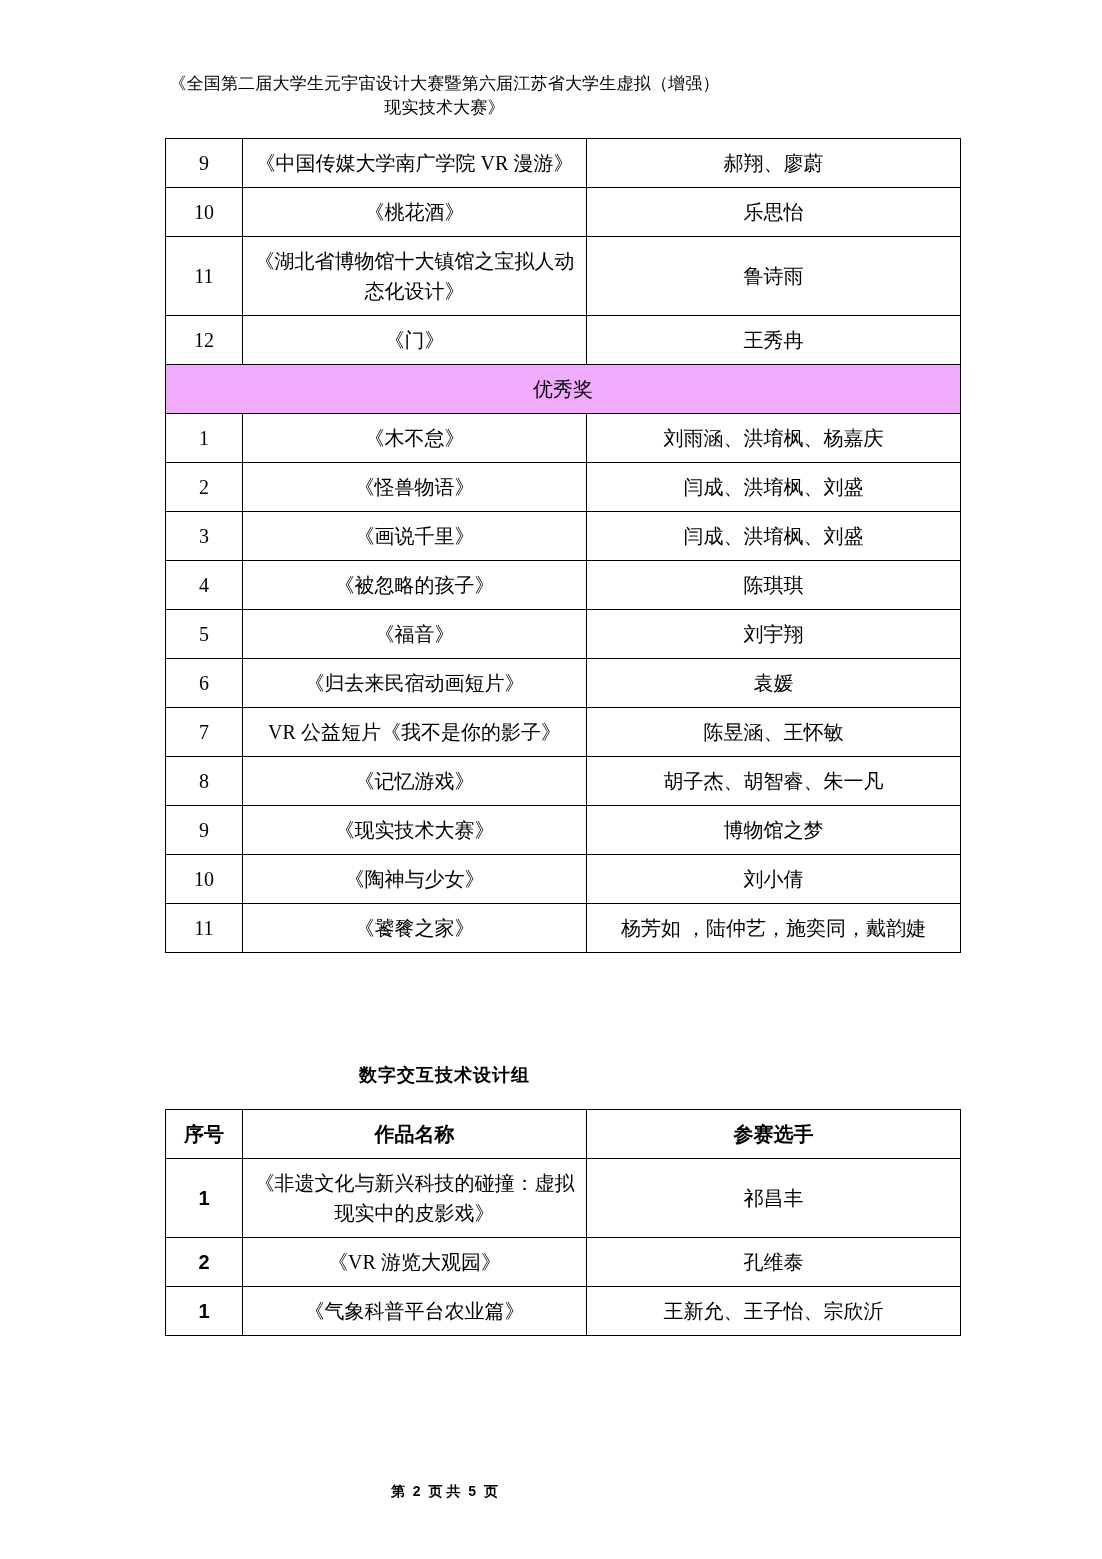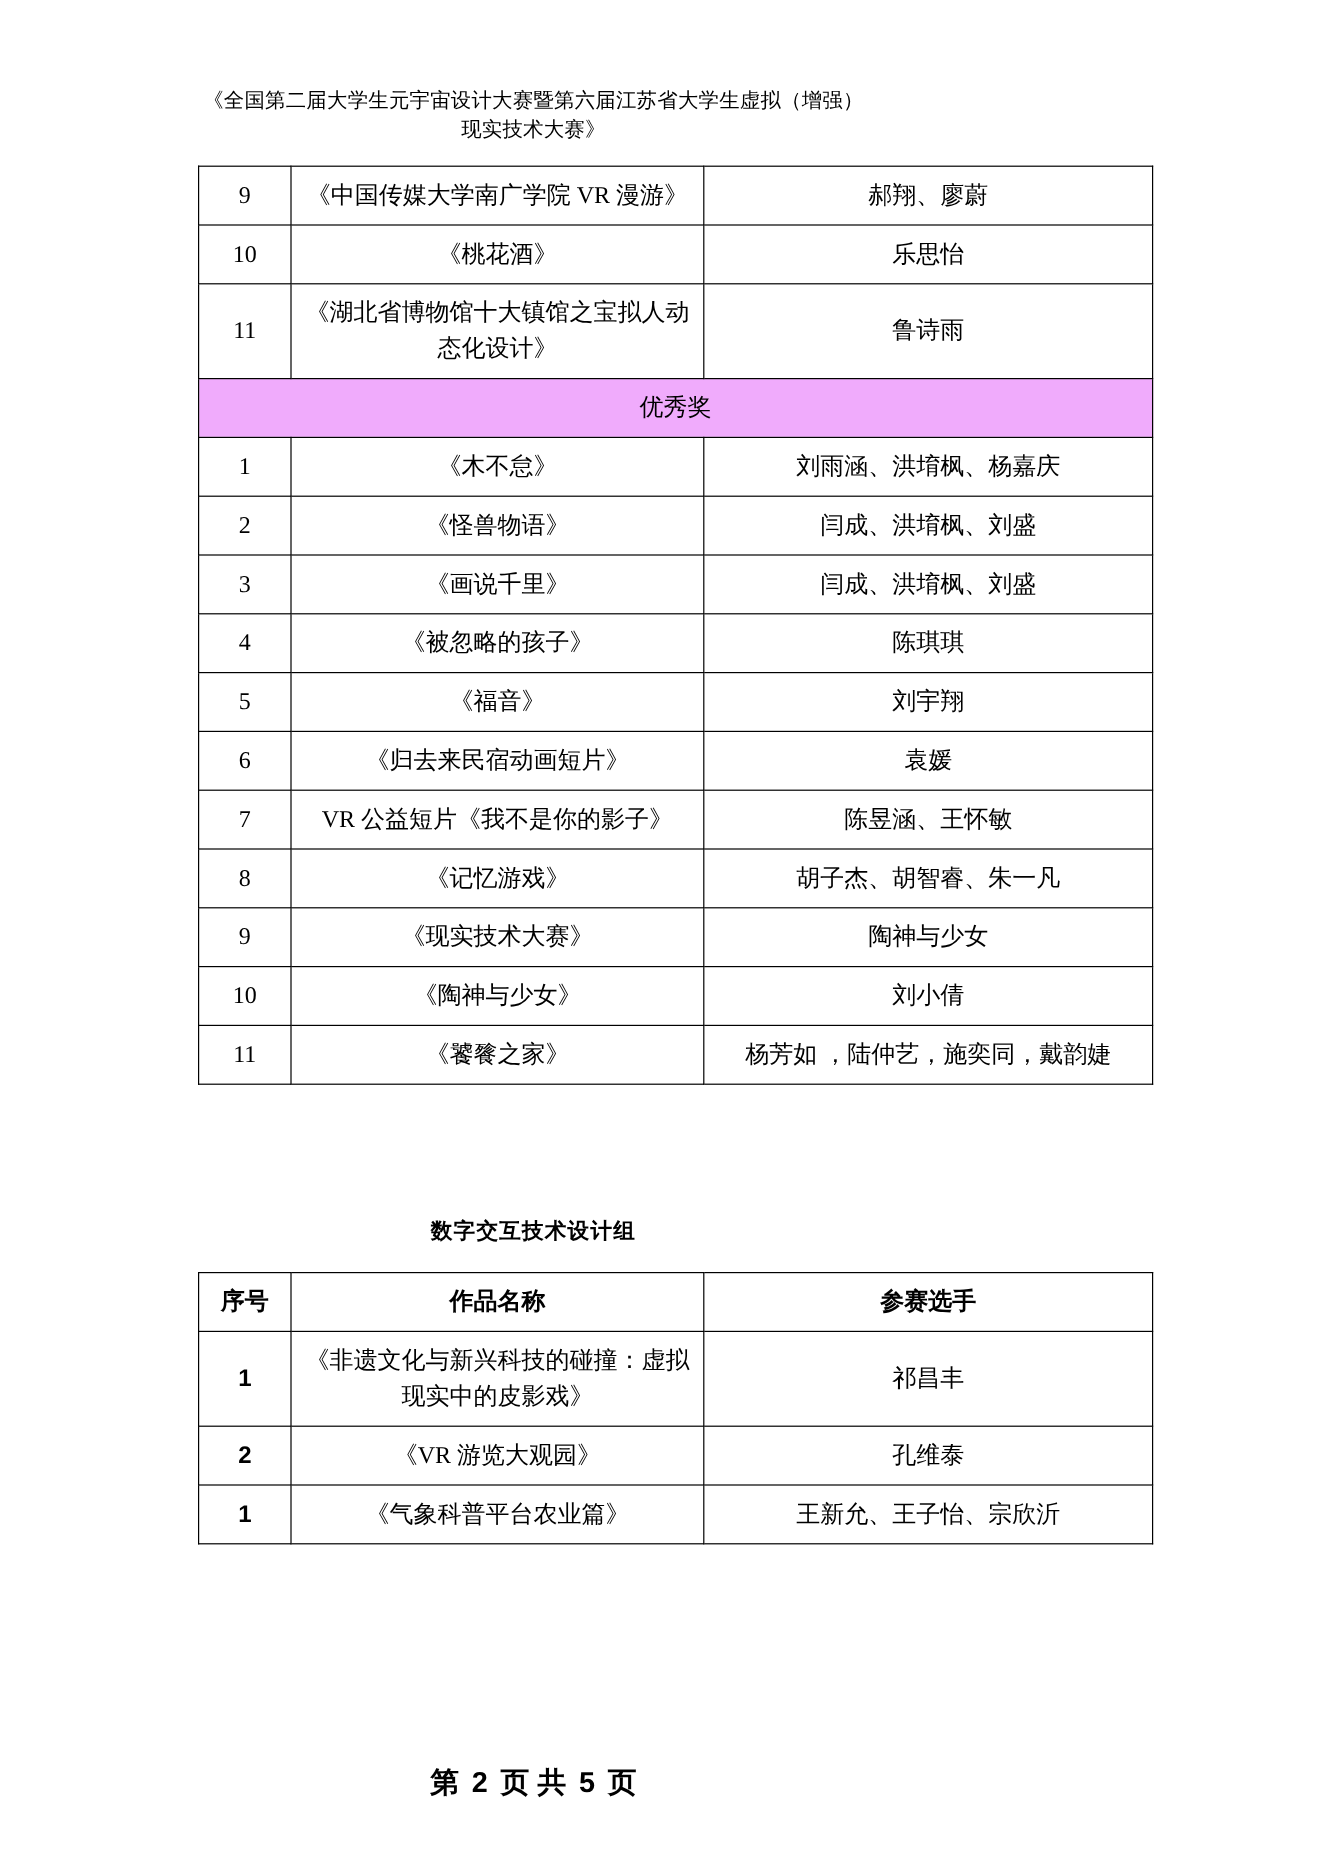--- a/index.html
+++ b/index.html
@@ -70,21 +70,21 @@
     font-weight: bold;
     font-family: "Liberation Sans", "DejaVu Sans", sans-serif;
   }
   .bold-num { font-weight: bold; font-family: "Liberation Sans", "DejaVu Sans", sans-serif; }
   .footer {
     position: absolute;
     left: 0;
     right: 0;
     bottom: 58px;
     text-align: center;
-    font-size: 24px;
+    font-size: 14px;
     font-weight: bold;
     font-family: "Liberation Sans", "DejaVu Sans", sans-serif;
   }
   .footer span { margin: 0 2px; }
 </style>
 </head>
 <body>
 
 <div class="page">
 
@@ -100,20 +100,25 @@
       <tr>
         <td class="col-no">10</td>
         <td class="col-work">《桃花酒》</td>
         <td class="col-player">乐思怡</td>
       </tr>
       <tr class="tall">
         <td class="col-no">11</td>
         <td class="col-work two-line">《湖北省博物馆十大镇馆之宝拟人动态化设计》</td>
         <td class="col-player">鲁诗雨</td>
       </tr>
+      <tr>
+        <td class="col-no">12</td>
+        <td class="col-work">《门》</td>
+        <td class="col-player">王秀冉</td>
+      </tr>
       <tr class="section-row">
         <td colspan="3">优秀奖</td>
       </tr>
       <tr>
         <td class="col-no">1</td>
         <td class="col-work">《木不怠》</td>
         <td class="col-player">刘雨涵、洪堉枫、杨嘉庆</td>
       </tr>
       <tr>
         <td class="col-no">2</td>
@@ -146,21 +151,21 @@
         <td class="col-player">陈昱涵、王怀敏</td>
       </tr>
       <tr>
         <td class="col-no">8</td>
         <td class="col-work">《记忆游戏》</td>
         <td class="col-player">胡子杰、胡智睿、朱一凡</td>
       </tr>
       <tr>
         <td class="col-no">9</td>
         <td class="col-work">《现实技术大赛》</td>
-        <td class="col-player">陶神与少女</td>
+        <td class="col-player">博物馆之梦</td>
       </tr>
       <tr>
         <td class="col-no">10</td>
         <td class="col-work">《陶神与少女》</td>
         <td class="col-player">刘小倩</td>
       </tr>
       <tr>
         <td class="col-no">11</td>
         <td class="col-work">《饕餮之家》</td>
         <td class="col-player">杨芳如 ，陆仲艺，施奕同，戴韵婕</td>

